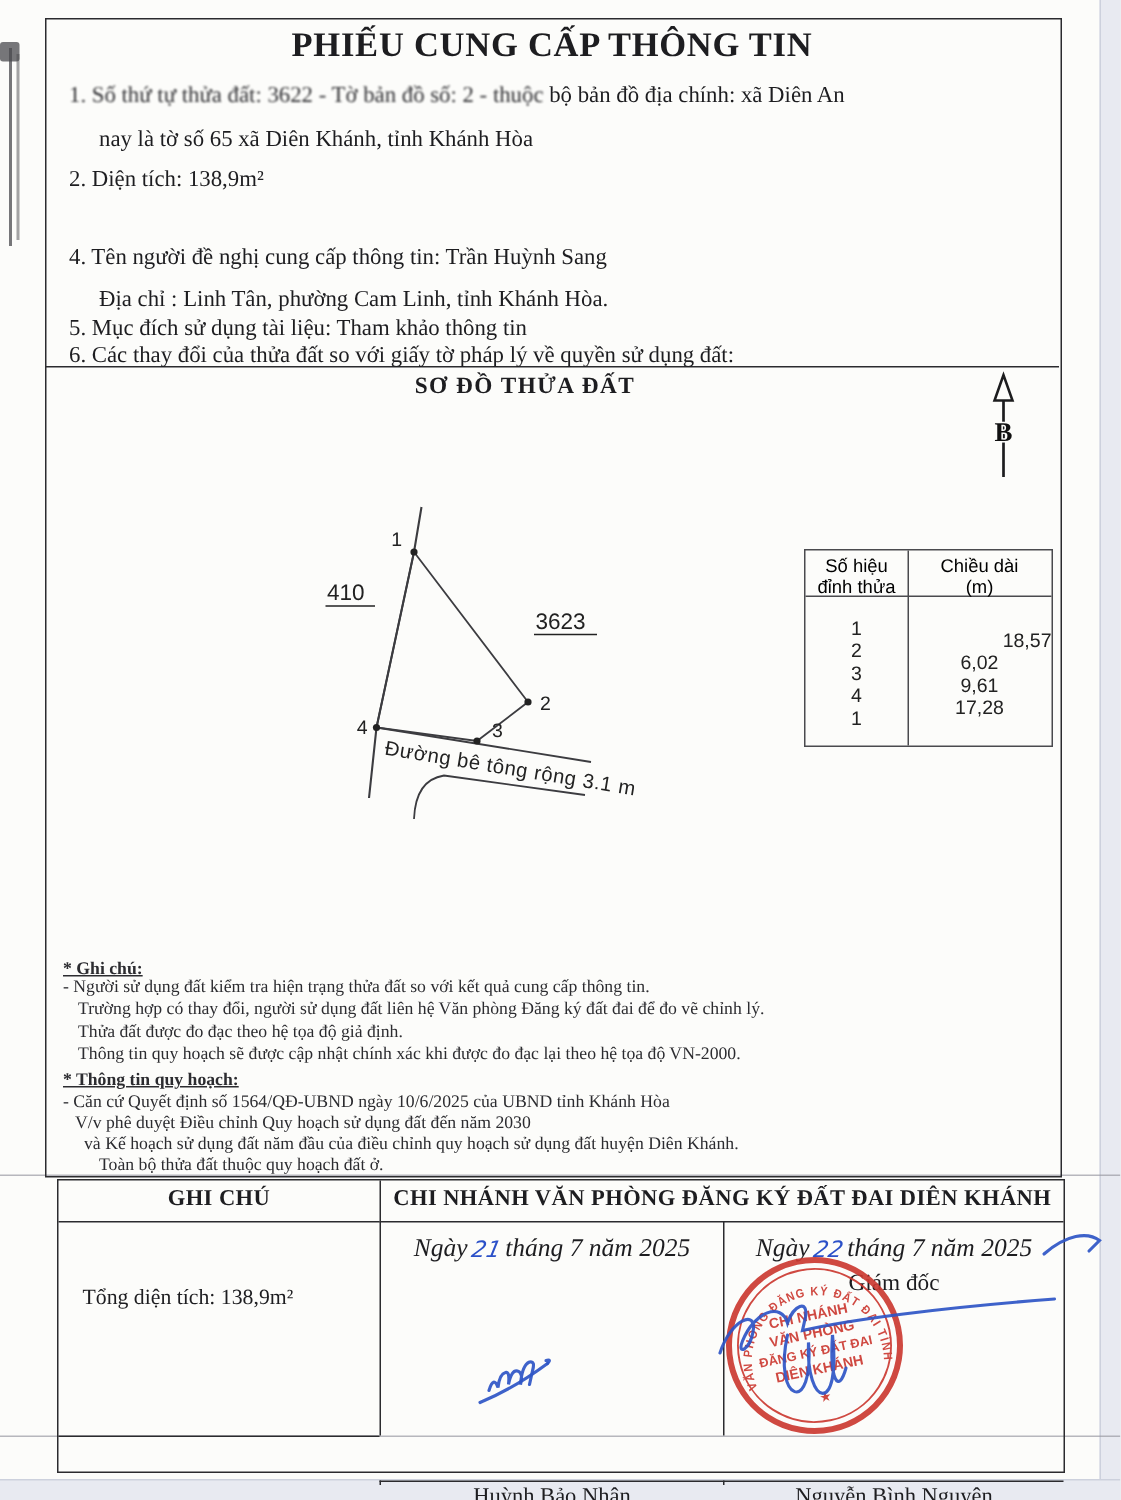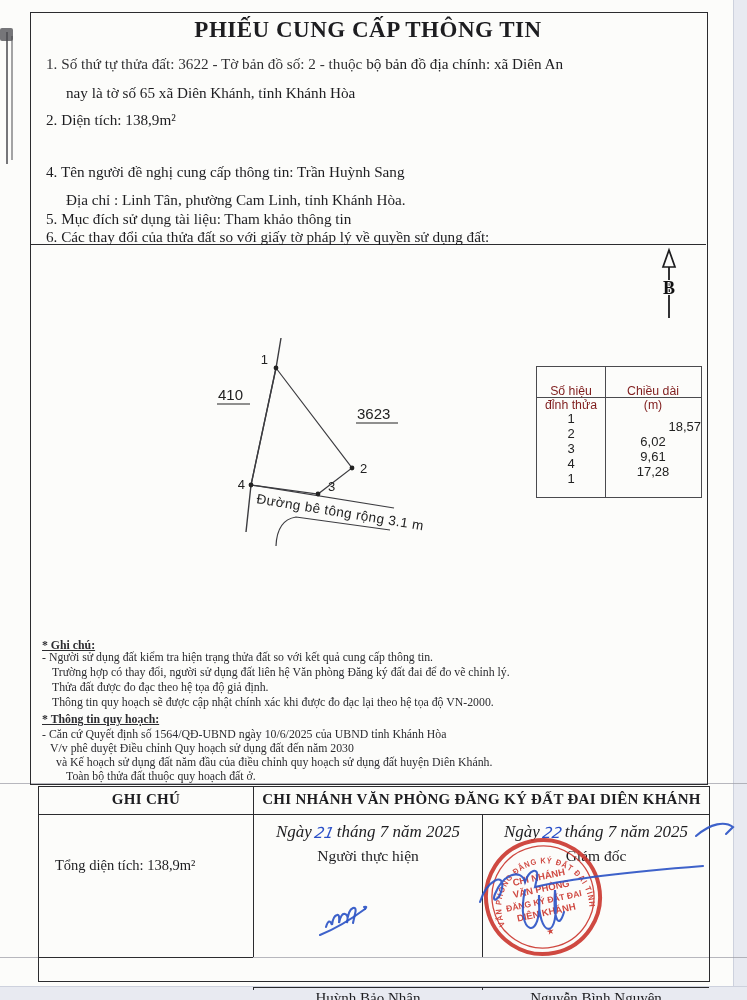--- a/index.html
+++ b/index.html
@@ -18,21 +18,21 @@
          font-size:23px;font-weight:bold;letter-spacing:.5px;filter:blur(.35px);}
   .item{position:absolute;font-size:15.2px;white-space:nowrap;}
   .blurry{filter:blur(.55px);opacity:.92;}
   .sec-title{position:absolute;left:30px;top:249px;width:640px;text-align:center;
              font-size:15.5px;font-weight:bold;letter-spacing:1px;}
   
   .vtable{position:absolute;left:536px;top:366px;width:164px;height:130px;border:1.3px solid #4a4a4e;
           font-family:"Liberation Sans", sans-serif;}
   .vtable .vdiv{position:absolute;left:68px;top:0;height:100%;border-left:1px solid #4a4a4e;}
   .vtable .hline{position:absolute;left:0;top:30px;width:100%;border-top:1px solid #4a4a4e;}
-  .vtable .hcell{position:absolute;top:18px;font-size:12.3px;line-height:13.5px;text-align:center;color:#7f1d1d;}
+  .vtable .hcell{position:absolute;top:4px;font-size:12.3px;line-height:13.5px;text-align:center;color:#000000;}
   .vtable .num{position:absolute;font-size:13px;color:#222;}
   
   .note{position:absolute;font-size:11.8px;white-space:nowrap;color:#2c2c30;}
   .note-h{font-weight:bold;text-decoration:underline;}
   
   .ftable{position:absolute;left:38px;top:786px;width:670px;height:194px;border:1.6px solid #2b2b2e;
           display:grid;grid-template-columns:214px 229px 227px;grid-template-rows:27px 143px 24px;}
   .fcell{position:relative;box-sizing:border-box;}
   .bl{border-left:1px solid #2b2b2e;} .bt{border-top:1px solid #2b2b2e;}
   .fhead{font-size:15px;font-weight:bold;text-align:center;padding-top:4px;letter-spacing:.3px;}
@@ -65,20 +65,21 @@
   <div class="title">PHIẾU CUNG CẤP THÔNG TIN</div>
 
   <div class="item" style="left:46px;top:55px;"><span class="blurry">1. Số thứ tự thửa đất: 3622 - Tờ bản đồ số: 2 - thuộc</span><span> bộ bản đồ địa chính: xã Diên An</span></div>
   <div class="item" style="left:66px;top:84px;">nay là tờ số 65 xã Diên Khánh, tỉnh Khánh Hòa</div>
   <div class="item" style="left:46px;top:111px;">2. Diện tích: 138,9m²</div>
   <div class="item" style="left:46px;top:163px;">4. Tên người đề nghị cung cấp thông tin: Trần Huỳnh Sang</div>
   <div class="item" style="left:66px;top:191px;">Địa chỉ : Linh Tân, phường Cam Linh, tỉnh Khánh Hòa.</div>
   <div class="item" style="left:46px;top:210px;">5. Mục đích sử dụng tài liệu: Tham khảo thông tin</div>
   <div class="item" style="left:46px;top:228px;">6. Các thay đổi của thửa đất so với giấy tờ pháp lý về quyền sử dụng đất:</div>
 
+  <div class="sec-title">SƠ ĐỒ THỬA ĐẤT</div>
 
   <svg class="abs" style="left:654px;top:246px;" width="32" height="78" viewBox="0 0 32 78">
     <line x1="15" y1="20" x2="15" y2="72" stroke="#1c1c1e" stroke-width="1.8"></line>
     <polygon points="15,4 9,21 21,21" fill="#fcfcfa" stroke="#1c1c1e" stroke-width="1.7"></polygon>
     <text x="15" y="48" text-anchor="middle" font-size="18" font-weight="bold" class="serifsvg" fill="#111" style="paint-order:stroke;stroke:#fcfcfa;stroke-width:2px;">B</text>
   </svg>
 
   <svg class="abs" style="left:170px;top:330px;" width="290" height="235" viewBox="170 330 290 235">
 
     <polyline points="281,338 276,368 251,485 246,532" fill="none" stroke="#3c3c40" stroke-width="1.4"></polyline>
@@ -143,21 +144,20 @@
   <div class="ftable">
     <div class="fcell fhead">GHI CHÚ</div>
     <div class="fcell fhead bl" style="grid-column:2 / span 2;">CHI NHÁNH VĂN PHÒNG ĐĂNG KÝ ĐẤT ĐAI DIÊN KHÁNH</div>
 
     <div class="fcell bt">
       <div class="area-note">Tổng diện tích: 138,9m²</div>
     </div>
 
     <div class="fcell bl bt">
       <div class="dateline"><span>Ngày</span><span class="hand">21</span><span>tháng 7 năm 2025</span></div>
-      <div class="role">Người thực hiện</div>
       <svg class="sig" style="position:absolute;left:58px;top:78px;" width="66" height="48" viewBox="0 0 66 48">
         <path d="M14 34 q3 -10 6 -2 q1 -9 5 -10 q3 -1 2 8 q2 -10 6 -9 q4 1 2 9 q1 -13 6 -15 q4 -1 2 6 l-2 9"></path>
         <path d="M8 42 Q30 33 53 16"></path>
         <path d="M53 16 q3 -3 -1 -2"></path>
       </svg>
     </div>
 
     <div class="fcell bl bt">
       <div class="dateline"><span>Ngày</span><span class="hand">22</span><span>tháng 7 năm 2025</span></div>
       <div class="role">Giám đốc</div>

